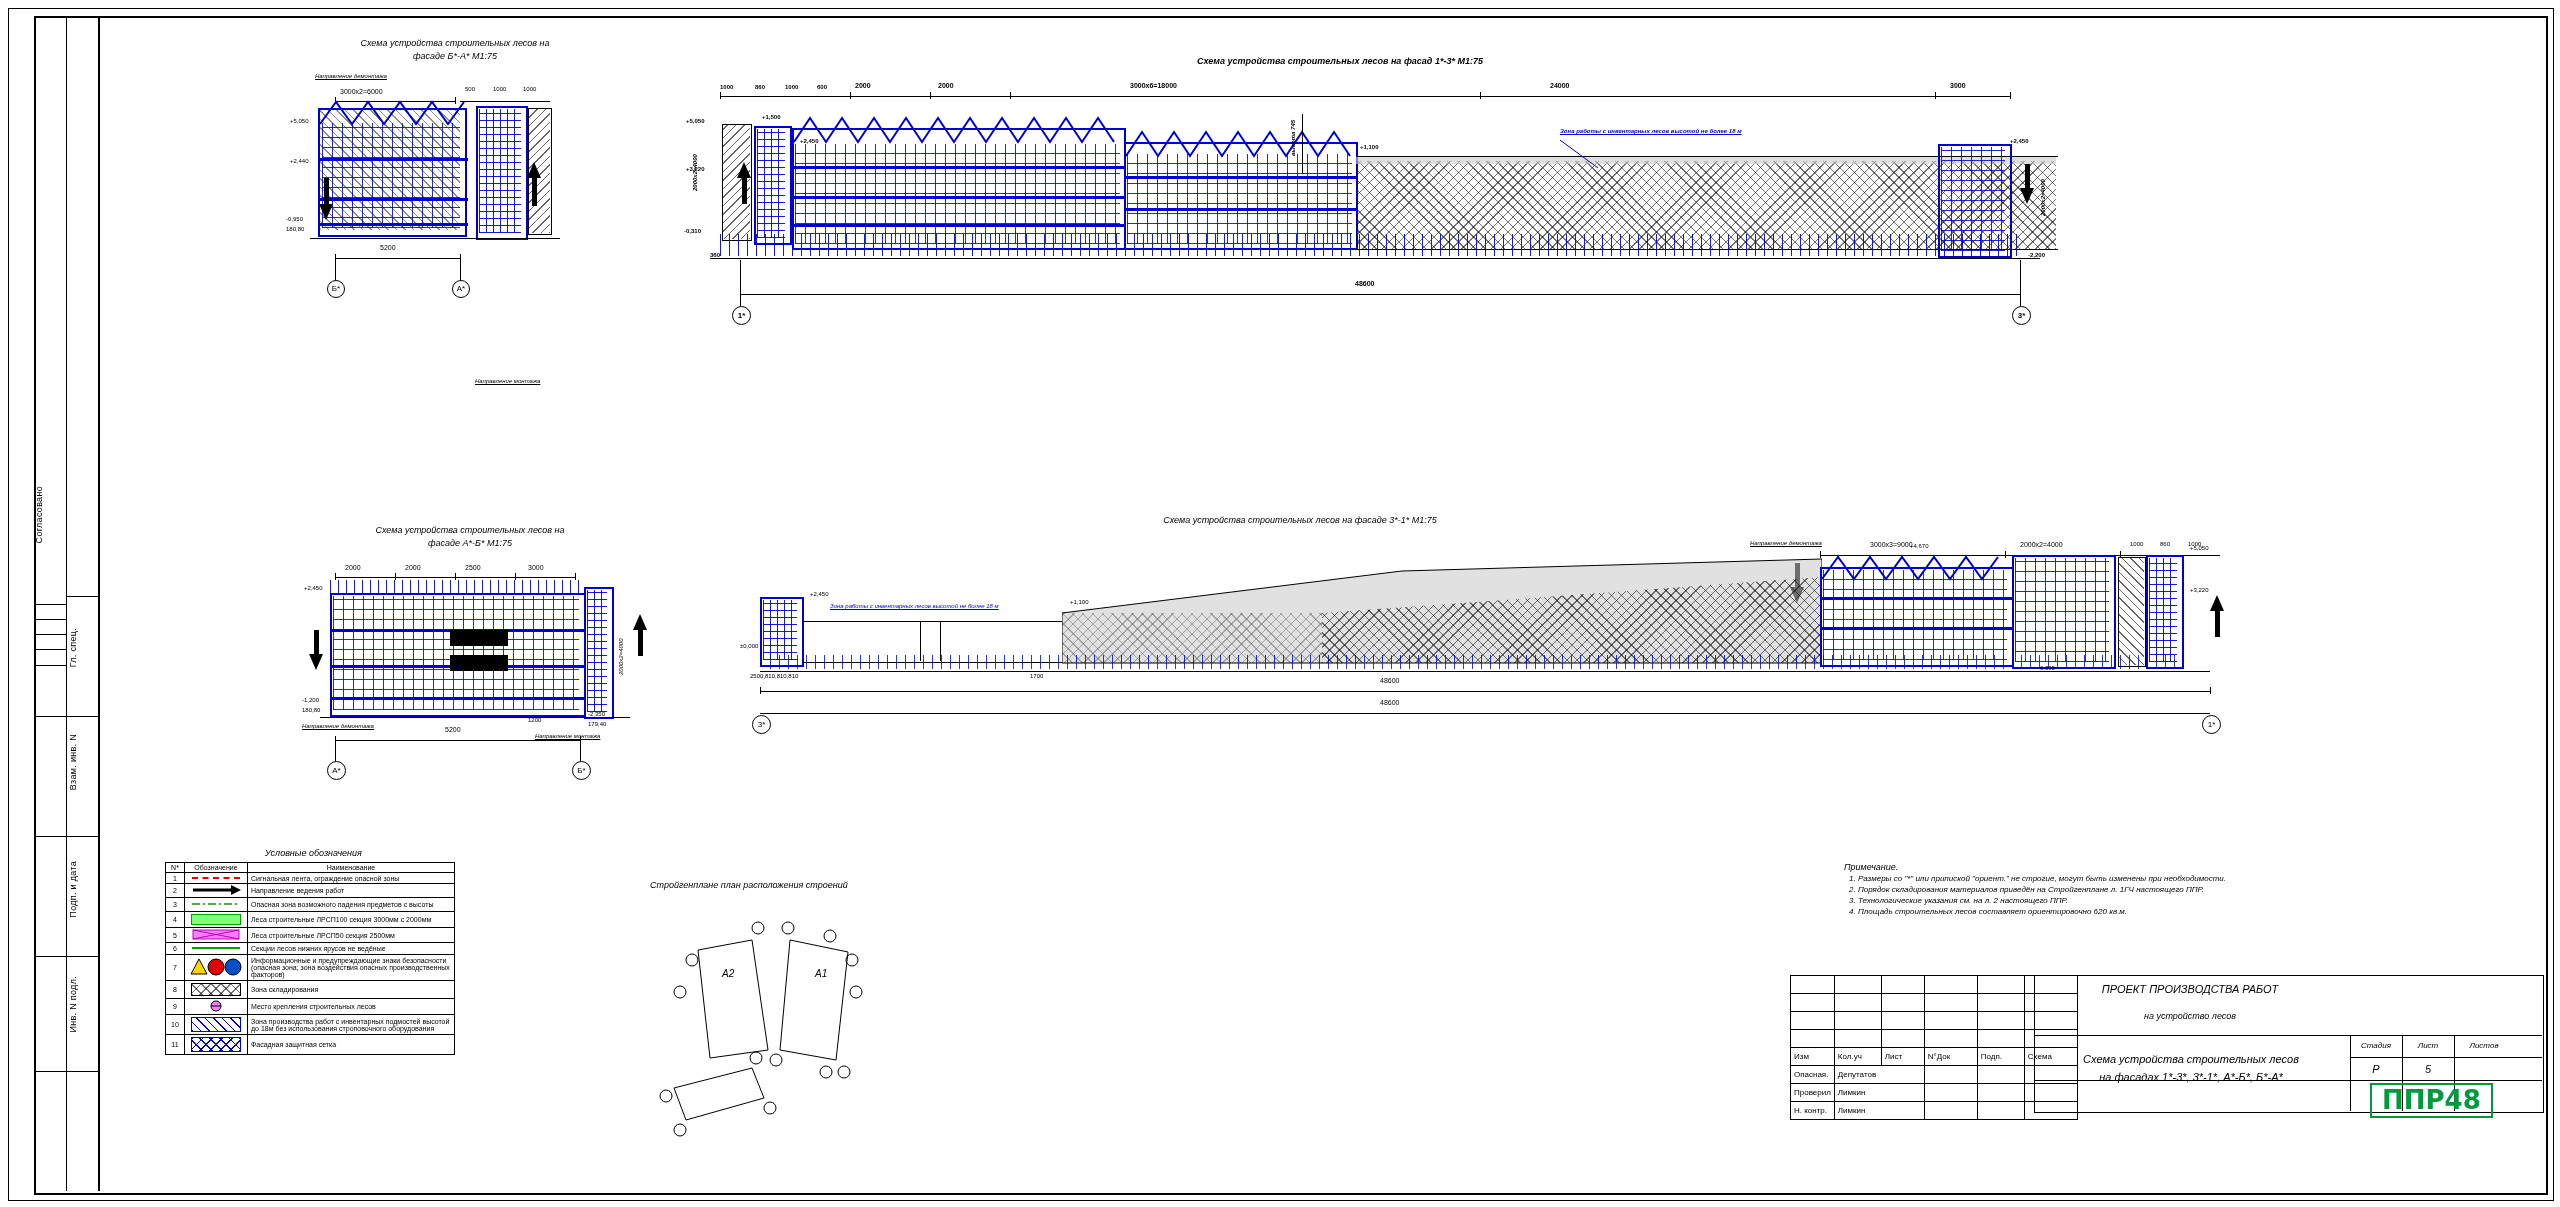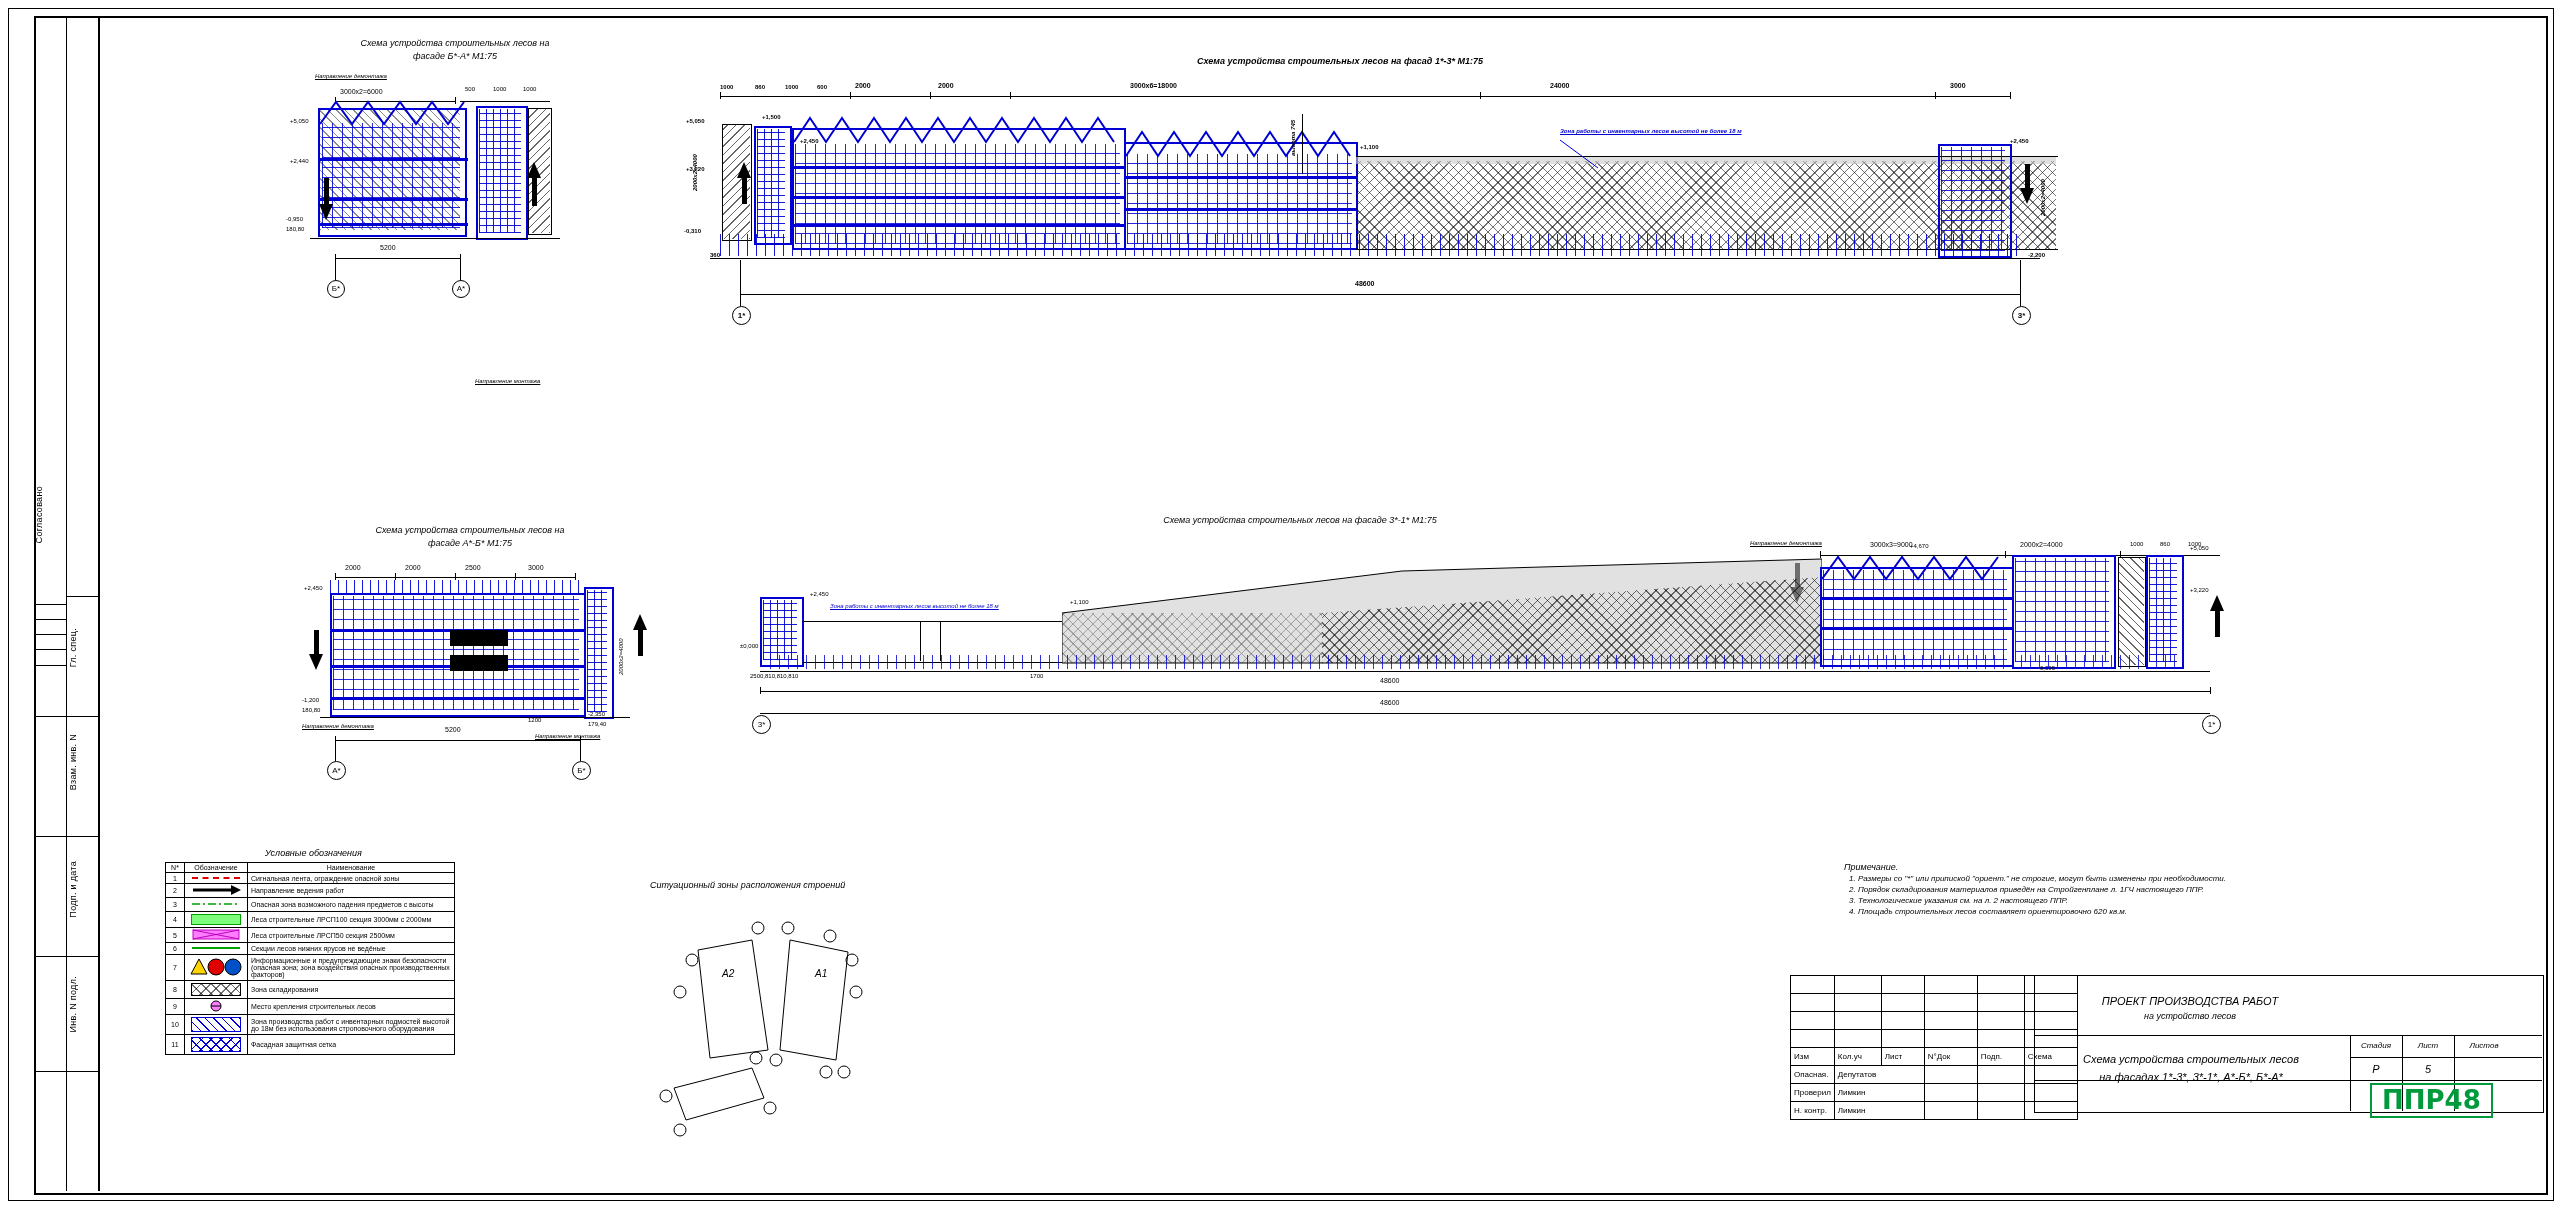--- a/index.html
+++ b/index.html
@@ -494,21 +494,21 @@
             background-image:repeating-linear-gradient(45deg,#0000d5 0 1px,transparent 1px 7px),
                              repeating-linear-gradient(-45deg,#0000d5 0 1px,transparent 1px 7px);"></div>
         </td>
         <td class="desc">Фасадная защитная сетка</td>
       </tr>
     </tbody>
       </table>
   </div>
 
   <div class="abs" style="left:640px;top:880px;width:330px;height:300px;">
-    <div class="abs t it" style="left:10px;top:0;">Ситуационный зоны расположения строений</div>
+    <div class="abs t it" style="left:10px;top:0;">Стройгенплане план расположения строений</div>
     <svg class="abs" style="left:0;top:20px;" width="330" height="270">
 
       <polygon points="58,50 112,40 128,150 70,158" fill="none" stroke="#000" stroke-width="1"></polygon>
 
       <polygon points="150,40 208,52 196,160 140,150" fill="none" stroke="#000" stroke-width="1"></polygon>
 
       <polygon points="34,188 112,168 124,198 46,220" fill="none" stroke="#000" stroke-width="1"></polygon>
 
       <g stroke="#000" fill="none">
         <circle cx="52" cy="60" r="6"></circle>
@@ -610,21 +610,21 @@
       </table>
 
     <div class="abs" style="left:244px;top:0;width:508px;height:136px;border:1px solid #000;"></div>
     <div class="abs hline line" style="left:244px;top:60px;width:508px;"></div>
     <div class="abs hline line" style="left:244px;top:105px;width:508px;"></div>
     <div class="abs vline line" style="left:560px;top:60px;height:76px;"></div>
     <div class="abs vline line" style="left:612px;top:60px;height:76px;"></div>
     <div class="abs vline line" style="left:664px;top:60px;height:76px;"></div>
     <div class="abs hline line" style="left:560px;top:82px;width:192px;"></div>
 
-    <div class="abs tb-main" style="left:250px;top:20px;width:300px;text-align:center;">ПРОЕКТ ПРОИЗВОДСТВА РАБОТ</div>
+    <div class="abs tb-main" style="left:250px;top:8px;width:300px;text-align:center;">ПРОЕКТ ПРОИЗВОДСТВА РАБОТ</div>
     <div class="abs tb-main" style="left:250px;top:36px;width:300px;font-size:9px;">на устройство лесов</div>
 
     <div class="abs tb-main" style="left:248px;top:78px;width:306px;font-size:11px;">Схема устройства строительных лесов</div>
     <div class="abs tb-main" style="left:248px;top:96px;width:306px;font-size:11px;">на фасадах 1*-3*, 3*-1*, А*-Б*, Б*-А*</div>
 
     <div class="abs t8 ctr it" style="left:560px;top:66px;width:52px;">Стадия</div>
     <div class="abs t8 ctr it" style="left:612px;top:66px;width:52px;">Лист</div>
     <div class="abs t8 ctr it" style="left:664px;top:66px;width:60px;">Листов</div>
     <div class="abs t11 ctr it" style="left:560px;top:88px;width:52px;">Р</div>
     <div class="abs t11 ctr it" style="left:612px;top:88px;width:52px;">5</div>

